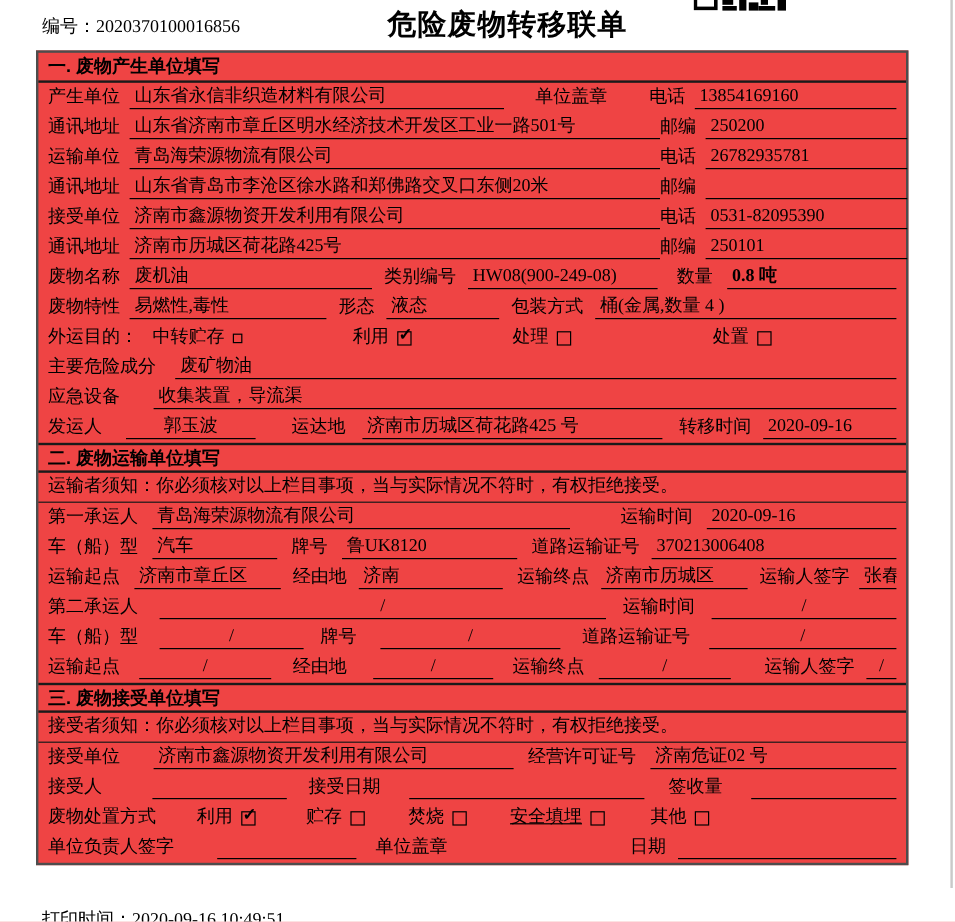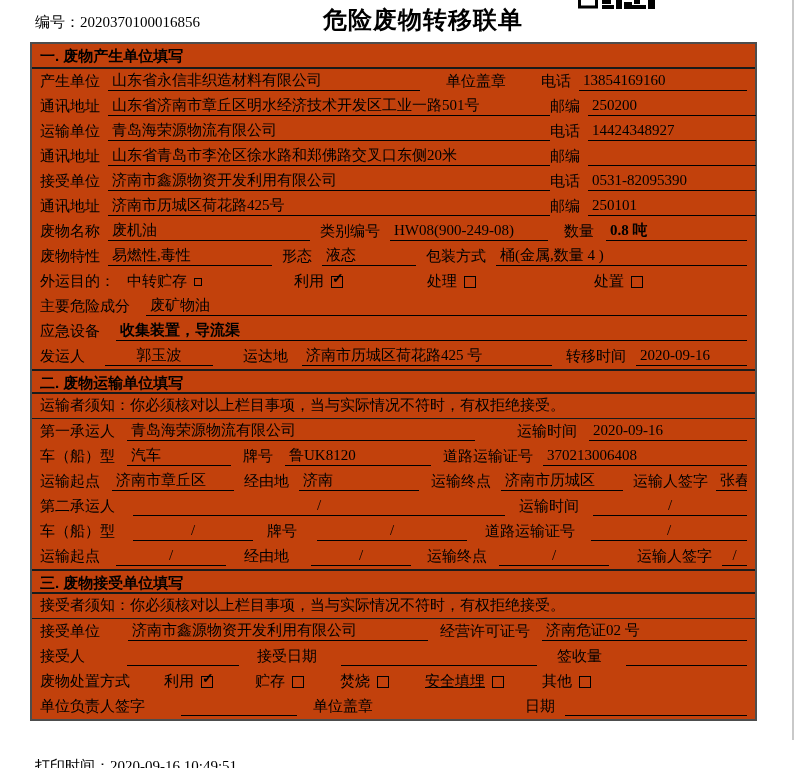--- a/index.html
+++ b/index.html
@@ -8,21 +8,21 @@
 
   .page { position:relative; width:796px; height:740px; background:#fff; }
   .page-edge { position:absolute; top:0; bottom:0; right:2px; width:2px; background:#c9c9c9; }
 
   .doc-header { position:relative; height:42px; }
   .serial { position:absolute; left:35px; top:13px; font-size:15px; }
   .doc-title { position:absolute; left:90px; right:40px; top:4px; text-align:center;
                font-size:24px; font-weight:bold; font-family:"Liberation Sans","DejaVu Sans",sans-serif; letter-spacing:1px; }
   .qr-fragment { position:absolute; left:578px; top:0; width:82px; height:9px; }
 
-  .form-table { position:absolute; left:30px; top:42px; width:727px; border:2px solid #4d4d4d; background:#c2410c; }
+  .form-table { position:absolute; left:30px; top:42px; width:727px; border:2px solid #4d4d4d; background:#ef4444; }
 
   .sec-header { height:25px; line-height:23px; padding:0 8px; font-weight:bold; font-size:15px;
                 border-bottom:2px solid #1a1a1a; font-family:"Liberation Sans","DejaVu Sans",sans-serif; }
   .sec-header.mid { border-top:2px solid #1a1a1a; }
 
   .row { display:flex; align-items:flex-end; height:25px; padding:0 8px 3px 8px; font-size:15px; white-space:nowrap; }
   .row.notice-row { border-bottom:1.5px solid #1a1a1a; }
   .lbl { line-height:19px; flex:0 0 auto; }
   .ul  { line-height:19px; border-bottom:1px solid #000; padding:0 4px; flex:0 0 auto;
          overflow:hidden; min-height:20px; }
@@ -78,21 +78,21 @@
         <span class="lbl">邮编</span>
         <span class="ul" style="width:168px;margin-left:8px;">250200</span>
       </span>
     </div>
 
     <div class="row">
       <span class="lbl">运输单位</span>
       <span class="ul" style="width:442px;margin-left:8px;">青岛海荣源物流有限公司</span>
       <span class="grp">
         <span class="lbl">电话</span>
-        <span class="ul" style="width:168px;margin-left:8px;">14424348927</span>
+        <span class="ul" style="width:168px;margin-left:8px;">26782935781</span>
       </span>
     </div>
 
     <div class="row">
       <span class="lbl">通讯地址</span>
       <span class="ul" style="width:442px;margin-left:8px;">山东省青岛市李沧区徐水路和郑佛路交叉口东侧20米</span>
       <span class="grp">
         <span class="lbl">邮编</span>
         <span class="ul" style="width:168px;margin-left:8px;"></span>
       </span>
@@ -147,21 +147,21 @@
     </div>
 
     <div class="row">
       <span class="lbl">主要危险成分</span>
       <span class="ul fill" style="margin-left:16px;">废矿物油</span>
     </div>
 
 
     <div class="row">
       <span class="lbl">应急设备</span>
-      <span class="ul fill" style="margin-left:16px;font-weight:bold;">收集装置，导流渠</span>
+      <span class="ul fill" style="margin-left:28px;">收集装置，导流渠</span>
     </div>
 
     <div class="row">
       <span class="lbl">发运人</span>
       <span class="ul ctr" style="width:108px;margin-left:20px;">郭玉波</span>
       <span class="lbl" style="margin-left:30px;">运达地</span>
       <span class="ul" style="width:250px;margin-left:14px;">济南市历城区荷花路425 号</span>
       <span class="lbl" style="margin-left:14px;">转移时间</span>
       <span class="ul fill" style="margin-left:10px;">2020-09-16</span>
     </div>

